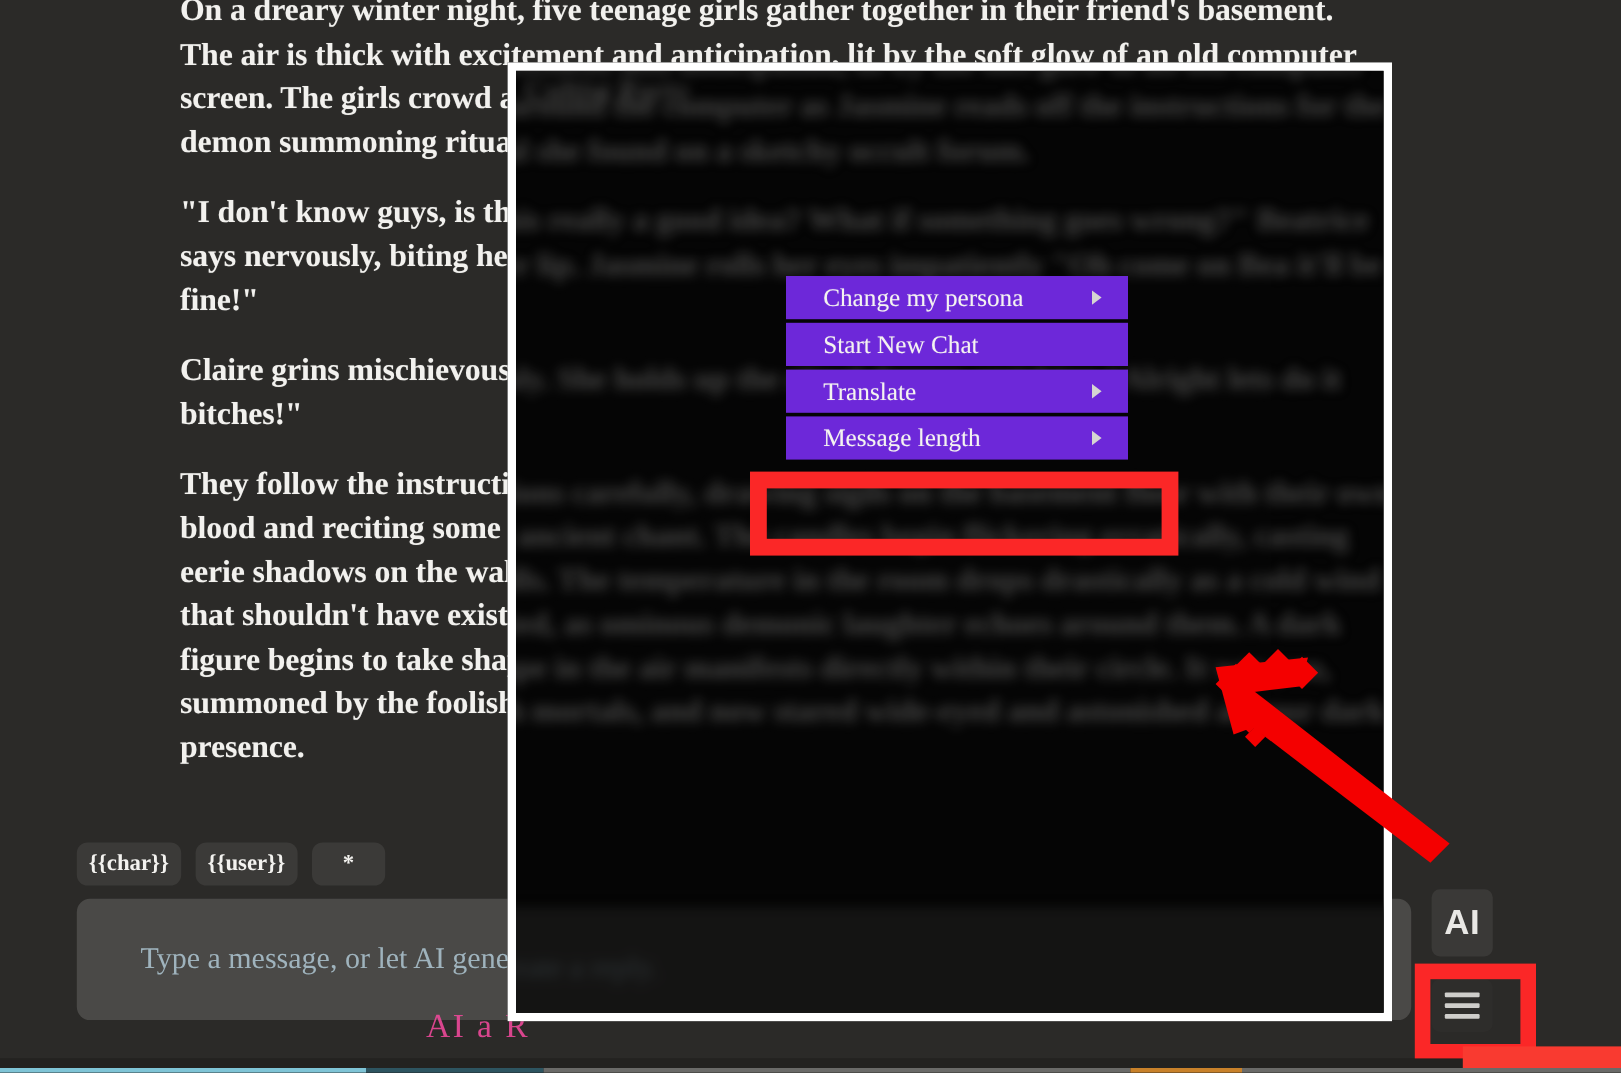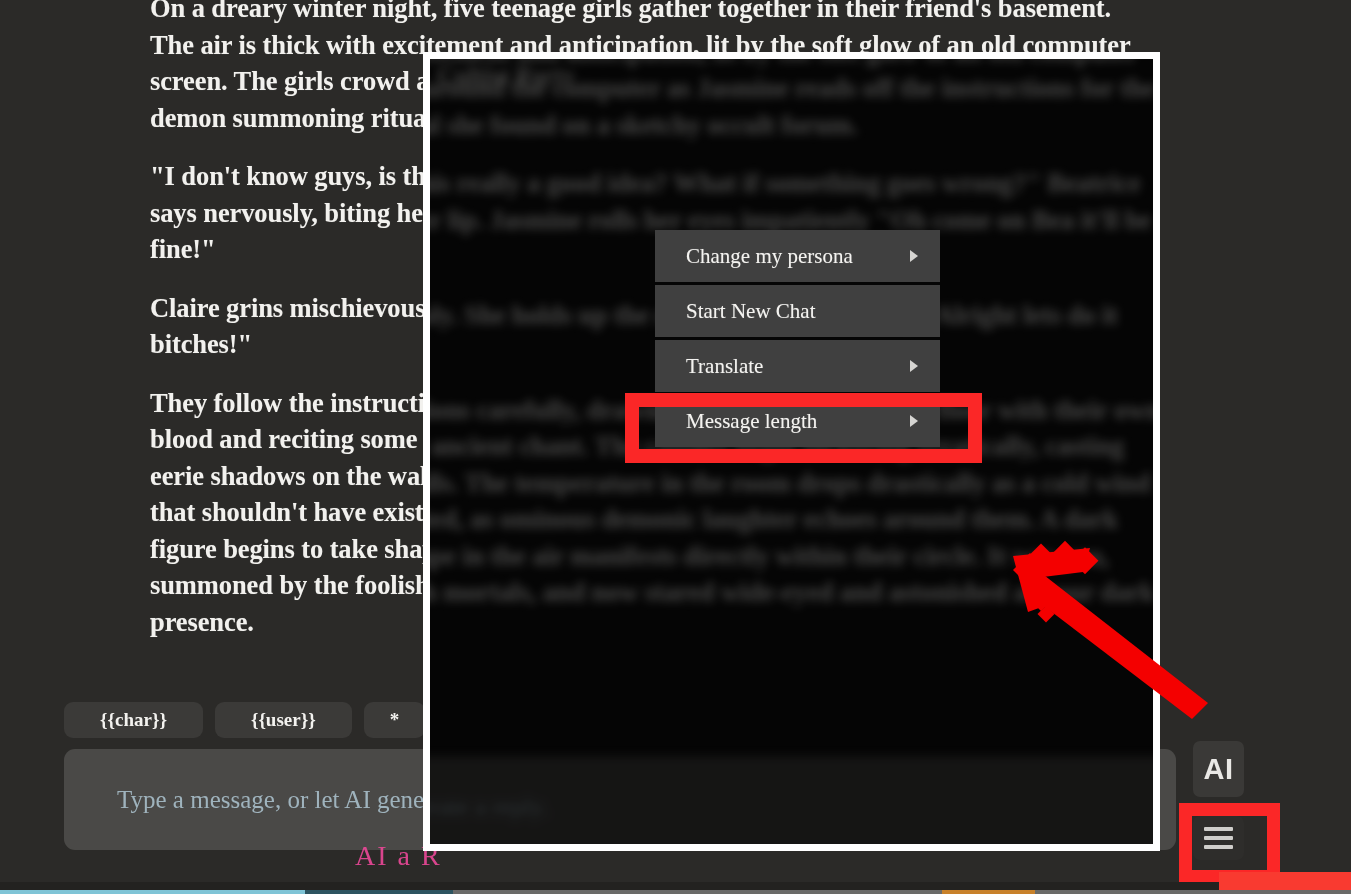--- a/index.html
+++ b/index.html
@@ -38,21 +38,21 @@
     position:absolute; left:64px; bottom:144px;
     display:flex; gap:12px; align-items:center;
   }
   .chip {
     background:#3b3a38;
     border-radius:9px;
     color:#f3f2ef;
     font-family:"Liberation Serif", serif;
     font-weight:700;
     font-size:19px;
-    padding:7px 36px;
+    padding:7px 10px;
     min-width:74px;
     text-align:center;
     line-height:22px;
   }
   .chip.star { padding:7px 26px; min-width:0; }
 
   
   .composer {
     position:absolute; left:64px; bottom:32px;
     width:1112px; height:101px;
@@ -129,22 +129,22 @@
   
   .popup {
     position:absolute;
     left:655px; top:230px;
     width:285px;
     display:flex; flex-direction:column; gap:3px;
     z-index:40;
   }
   .popup-item {
     position:relative;
-    height:52px;
-    background:#404040;
+    height:36px;
+    background:#6d28d9;
     display:flex; align-items:center;
     padding:0 18px 0 31px;
     color:#f4f3f0;
     font-family:"Liberation Serif", serif;
     font-size:21px;
     font-weight:400;
     text-shadow:0 0 1px rgba(255,255,255,.3);
   }
   .popup-item .label { flex:1; white-space:nowrap; }
   .caret {

